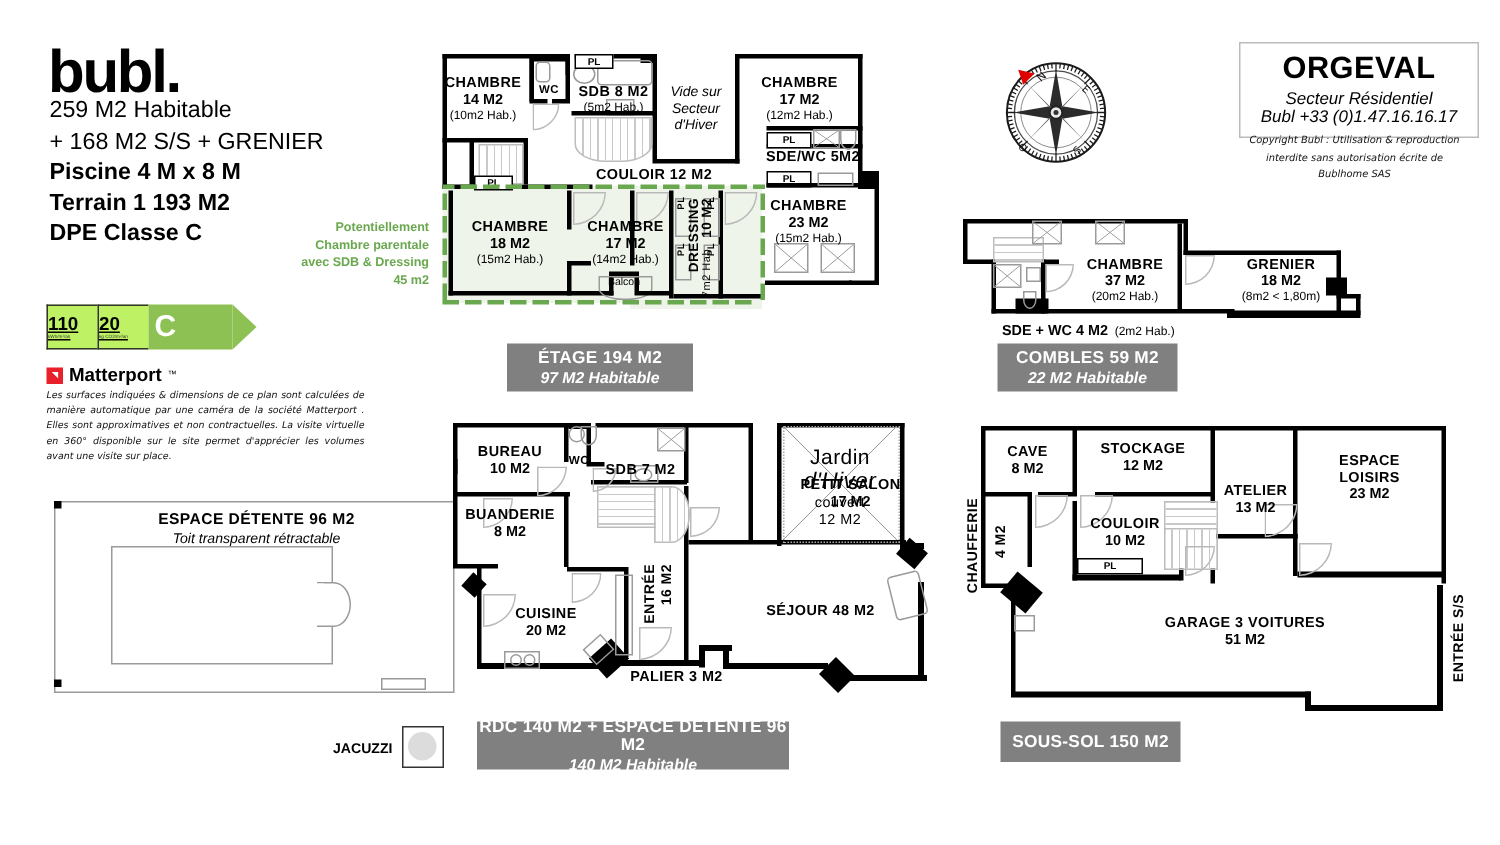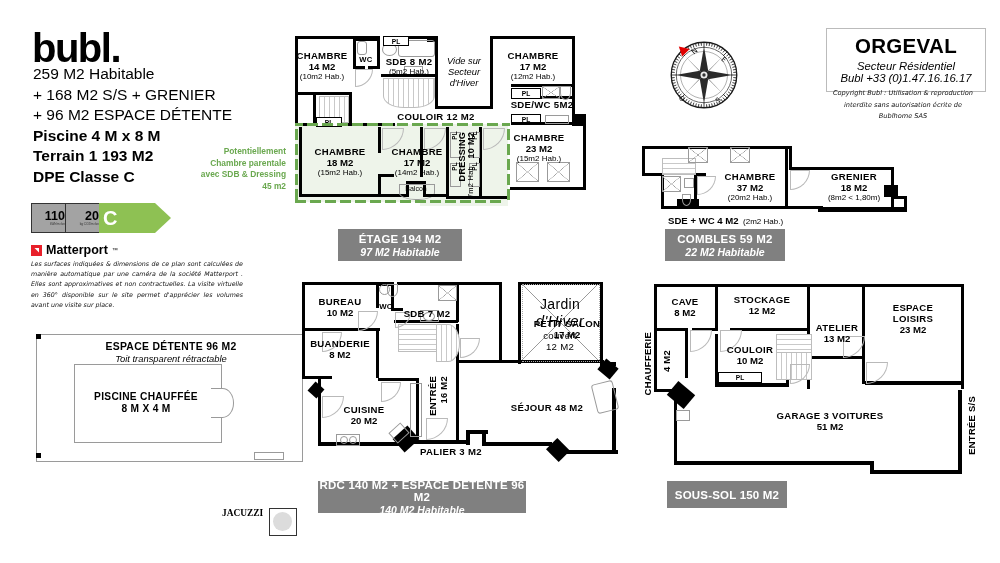--- a/index.html
+++ b/index.html
@@ -9,21 +9,21 @@
   
   #brand{left:32px;top:26px;font-size:40px;font-weight:bold;letter-spacing:-1.5px;}
   #spec{left:33px;top:64px;width:250px;}
   #spec div{line-height:1.33;}
   .sp-b{font-size:15.5px;font-weight:bold;}
   .sp-r{font-size:15.5px;font-weight:normal;}
   
   #dpe{left:31px;top:203px;}
   .dpe-box{display:flex;align-items:stretch;height:30px;}
   .dpe-num{border:1.3px solid #333;border-right:none;width:33px;
-           display:flex;flex-direction:column;align-items:flex-end;justify-content:center;background:#a3a3a3;}
+           display:flex;flex-direction:column;align-items:flex-start;justify-content:center;background:#bef264;text-decoration:underline;}
   .dpe-num:last-of-type{border-right:1.3px solid #333;}
   .dpe-num b{font-size:12.5px;line-height:1;}
   .dpe-num s{font-size:3.1px;text-decoration:none;line-height:1;margin-top:1px;color:#333;}
   .dpe-arrow{position:relative;height:30px;width:72px;}
   .dpe-arrow .body{position:absolute;left:0;top:0;width:56px;height:30px;background:#8ec153;}
   .dpe-arrow .tip{position:absolute;left:56px;top:0;width:0;height:0;
       border-top:15px solid transparent;border-bottom:15px solid transparent;border-left:16px solid #8ec153;}
   .dpe-arrow .lt{position:absolute;left:4px;top:3px;font-size:20px;font-weight:bold;color:#fff;line-height:24px;}
   
   #mp{left:31px;top:243px;display:flex;align-items:center;gap:4px;}
@@ -75,21 +75,20 @@
          text-align:right;line-height:1.38;}
 </style>
 </head>
 <body>
 
 <div class="abs" id="brand">bubl.</div>
 
 <div class="abs" id="spec">
   <div class="sp-r">259 M2 Habitable</div>
   <div class="sp-r">+ 168 M2 S/S + GRENIER</div>
-  <div class="sp-r">+   96 M2 ESPACE DÉTENTE</div>
   <div class="sp-b">Piscine 4 M x 8 M</div>
   <div class="sp-b">Terrain 1 193 M2</div>
   <div class="sp-b">DPE Classe C</div>
 </div>
 
 <div class="abs" id="dpe">
   <div class="dpe-box">
     <div class="dpe-num">
       <b>110</b>
       <s>kWh/m²/an</s>
@@ -474,24 +473,20 @@
   <div class="wall" style="left:0;top:0;width:5px;height:5px;"></div>
   <div class="wall" style="left:0;top:119px;width:5px;height:5px;"></div>
   <div class="thin" style="left:38px;top:30px;width:146px;height:77px;"></div>
   <div class="thin" style="left:175px;top:54px;width:22px;height:28px;border-left:none;border-radius:0 50% 50% 0;background:#fff;"></div>
   <div class="thin" style="left:170px;top:55px;width:10px;height:26px;border:none;background:#fff;"></div>
   <div class="thin" style="left:218px;top:118px;width:28px;height:6px;"></div>
   <div class="lbl" style="left:45px;top:7px;width:180px;">
     <div class="n" style="font-size:10.4px;">ESPACE DÉTENTE  96 M2</div>
     <div class="it" style="font-size:9.4px;">Toit transparent rétractable</div>
   </div>
-  <div class="lbl" style="left:40px;top:57px;width:140px;">
-    <div class="n" style="font-size:10.2px;">PISCINE CHAUFFÉE</div>
-    <div class="n" style="font-size:10.2px;">8 M X 4 M</div>
-  </div>
 </div>
 
 <div class="abs" style="left:296px;top:278px;width:330px;height:200px;">
   <div class="wall" style="left:6px;top:4px;width:3px;height:48px;"></div>
   <div class="wall" style="left:6px;top:4px;width:78px;height:3px;"></div>
   <div class="wall" style="left:6px;top:28px;width:3px;height:10px;"></div>
   <div class="wall" style="left:80px;top:4px;width:3px;height:26px;"></div>
   <div class="wall" style="left:95px;top:4px;width:3px;height:27px;"></div>
   <div class="wall" style="left:83px;top:4px;width:15px;height:4px;"></div>
   <div class="wall" style="left:101px;top:4px;width:105px;height:3px;"></div>
@@ -584,21 +579,21 @@
     <div class="a">20 M2</div>
   </div>
   <div class="lbl" style="left:196px;top:124px;width:110px;">
     <div class="n">SÉJOUR 48 M2</div>
   </div>
   <div class="lbl" style="left:110px;top:168px;width:90px;">
     <div class="n">PALIER 3 M2</div>
   </div>
 </div>
 
-<div class="abs" style="left:222px;top:508px;display:flex;gap:6px;font-family:Liberation Serif, serif;">
+<div class="abs" style="left:222px;top:484px;display:flex;align-items:center;gap:6px;">
   <span style="font-size:9.4px;font-weight:bold;">JACUZZI</span>
   <span style="display:inline-block;width:26px;height:26px;border:1.3px solid #333;position:relative;background:#fff;">
     <span style="position:absolute;left:3px;top:3px;width:19px;height:19px;border-radius:50%;background:#dcdcdc;"></span>
   </span>
 </div>
 
 <div class="banner abs" style="left:318px;top:481px;width:208px;height:32px;">
   <div class="l1">RDC  140 M2 + ESPACE DÉTENTE 96 M2</div>
   <div class="l2">140 M2 Habitable</div>
 </div>

